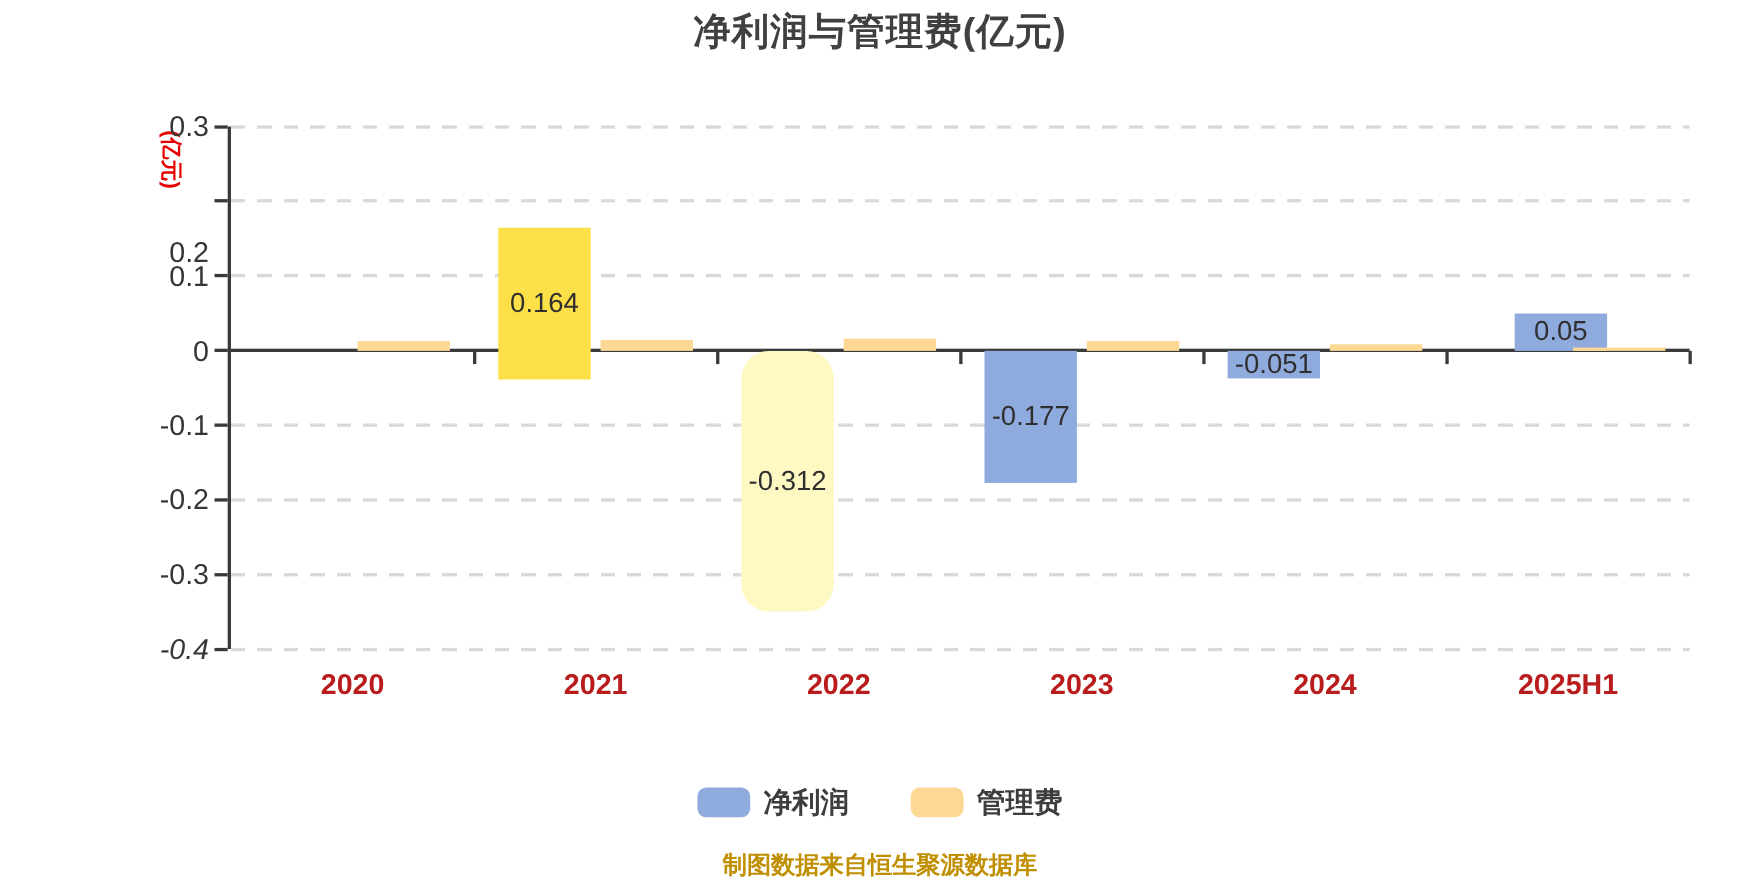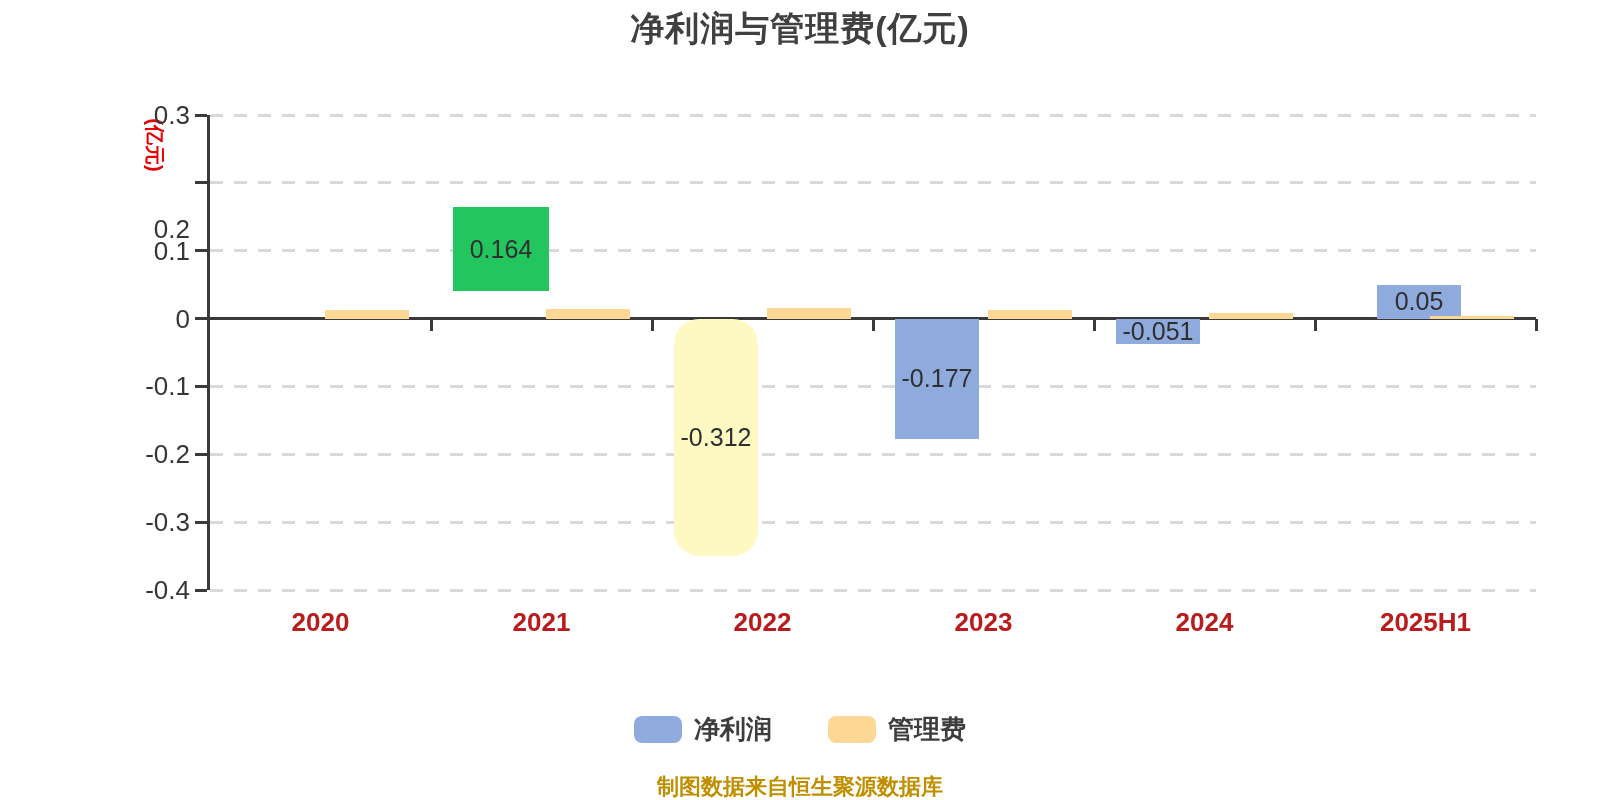--- a/index.html
+++ b/index.html
@@ -76,30 +76,30 @@
       <div class="y-tick" style="top: 269.929px;"></div>
       <div class="y-tick-label" style="top: 256.429px;">-0.1</div>
       <div class="gridline" style="top: 337.786px;"></div>
       <div class="y-tick" style="top: 337.786px;"></div>
       <div class="y-tick-label" style="top: 324.286px;">-0.2</div>
       <div class="gridline" style="top: 405.643px;"></div>
       <div class="y-tick" style="top: 405.643px;"></div>
       <div class="y-tick-label" style="top: 392.143px;">-0.3</div>
       <div class="gridline" style="top: 473.5px;"></div>
       <div class="y-tick" style="top: 473.5px;"></div>
-      <div class="y-tick-label" style="top: 460px;">-0.4</div>
+      <div class="y-tick-label" style="top: 460px; font-style: italic;">-0.4</div>
       <div class="y-axis-line"></div>
       <div class="zero-line" style="top: 202.071px;"></div>
       <div class="x-tick" style="left: 219.5px; top: 203.571px;"></div>
       <div class="x-tick" style="left: 440.5px; top: 203.571px;"></div>
       <div class="x-tick" style="left: 661.5px; top: 203.571px;"></div>
       <div class="x-tick" style="left: 882.5px; top: 203.571px;"></div>
       <div class="x-tick" style="left: 1103.5px; top: 203.571px;"></div>
       <div class="x-tick" style="left: 1324.5px; top: 203.571px;"></div>
-      <div class="bar" style="left: 243px; top: 92.2857px; height: 84px; background: #22c55e; padding-left: 12px;">
+      <div class="bar" style="left: 243px; top: 92.2857px; height: 138px; background: #fde047;">
         <div class="bar-label">0.164</div>
       </div>
       <div class="bar" style="left: 464px; top: 203.571px; height: 237px; background: #fef9c3; border-radius: 25px;">
         <div class="bar-label">-0.312</div>
       </div>
       <div class="bar" style="left: 685px; top: 203.571px; height: 120.107px; background: rgb(143, 170, 220);">
         <div class="bar-label">-0.177</div>
       </div>
       <div class="bar" style="left: 906px; top: 203.571px; height: 25.7857px; background: rgb(143, 170, 220);">
         <div class="bar-label">-0.051</div>

